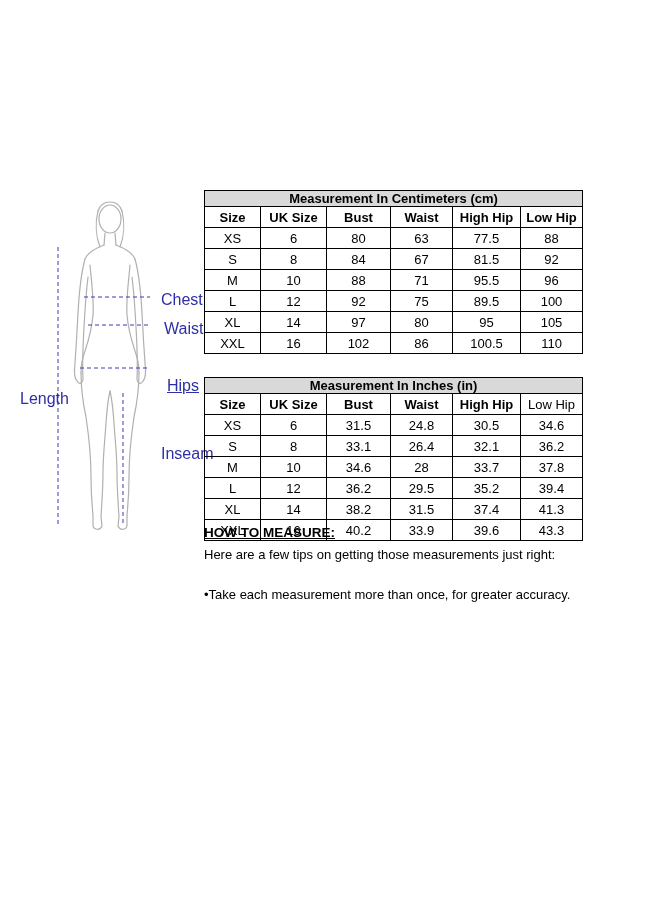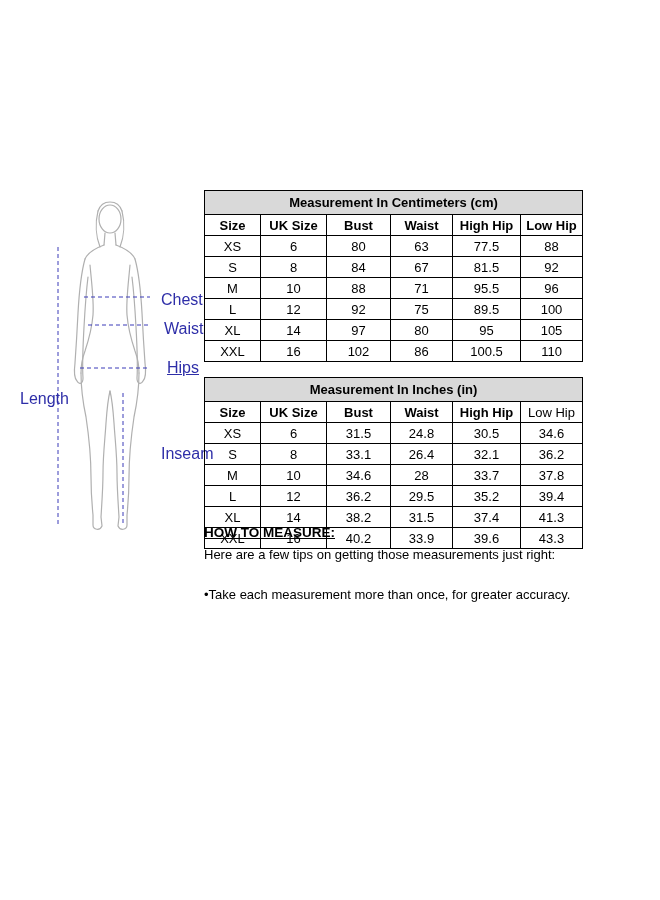--- a/index.html
+++ b/index.html
@@ -32,21 +32,21 @@
   }
   .figure-wrap svg { display: block; width: 100%; height: 100%; }
   .measure-label {
     position: absolute;
     font-size: 16px;
     color: var(--label-color);
     white-space: nowrap;
   }
   .lbl-chest  { left: 161px; top: 291px; }
   .lbl-waist  { left: 164px; top: 320px; }
-  .lbl-hips   { left: 167px; top: 359px; text-decoration: underline; }
+  .lbl-hips   { left: 167px; top: 377px; text-decoration: underline; }
   .lbl-length { left: 20px;  top: 390px; text-align: center; }
   .lbl-inseam { left: 161px; top: 445px; }
 
   
   .size-table {
     position: absolute;
     left: 204px;
     border-collapse: collapse;
     table-layout: fixed;
     width: 378px;
@@ -67,21 +67,21 @@
     height: 21px;
     padding: 0 2px;
     font-weight: normal;
     line-height: 1;
   }
   .size-table th { font-weight: bold; }
   table[data-name="inches-table"] th:last-child { font-weight: normal; }
   .size-table td.table-title {
     background: var(--table-header-bg);
     font-weight: bold;
-    height: 24px;
+    height: 16px;
   }
 
   
   .howto {
     position: absolute;
     left: 204px;
     top: 524px;
     width: 450px;
     font-size: 13px;
     line-height: 1.35;

